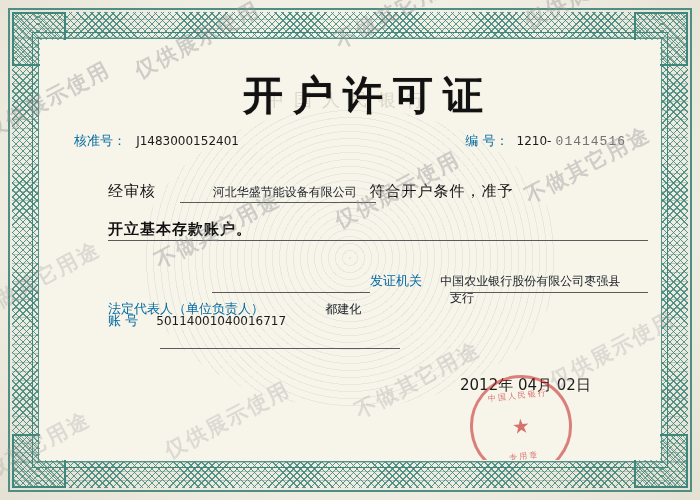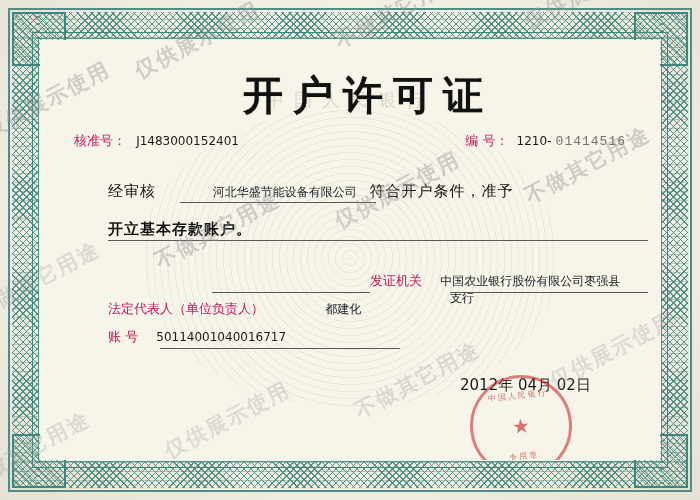--- a/index.html
+++ b/index.html
@@ -142,21 +142,21 @@
 
   
   .row {
     position: absolute;
     font-size: 13px;
     color: #1a1a1a;
     white-space: nowrap;
   }
   .lbl {
     font-size: 13px;
-    color: #be185d;
+    color: #0369a1;
     font-family: "DejaVu Sans", "Liberation Sans", sans-serif;
   }
   .val {
     font-size: 12px;
     color: #1b1b1b;
     font-family: "DejaVu Sans", "Liberation Sans", sans-serif;
   }
   .val-hand {
     font-size: 12px;
     color: #20252b;
@@ -171,21 +171,21 @@
   
   #row-approval { left: 34px;  top: 92px; }
   #row-serial   { right: 34px; top: 92px; }
 
   #row-body1 { left: 68px; top: 142px; font-size: 15px; }
   #row-body2 { left: 68px; top: 180px; font-size: 15px; font-weight: bold; }
 
   #row-legal { left: 68px;  top: 232px; margin-top: 28px; }
   #row-bank  { left: 330px; top: 232px; }
 
-  #row-account { left: 68px; top: 288px; }
+  #row-account { left: 68px; top: 272px; }
 
   .body-text {
     font-size: 15px;
     letter-spacing: 1px;
     color: #111;
     margin-top: 10px;
   }
 
   
   .rule {

